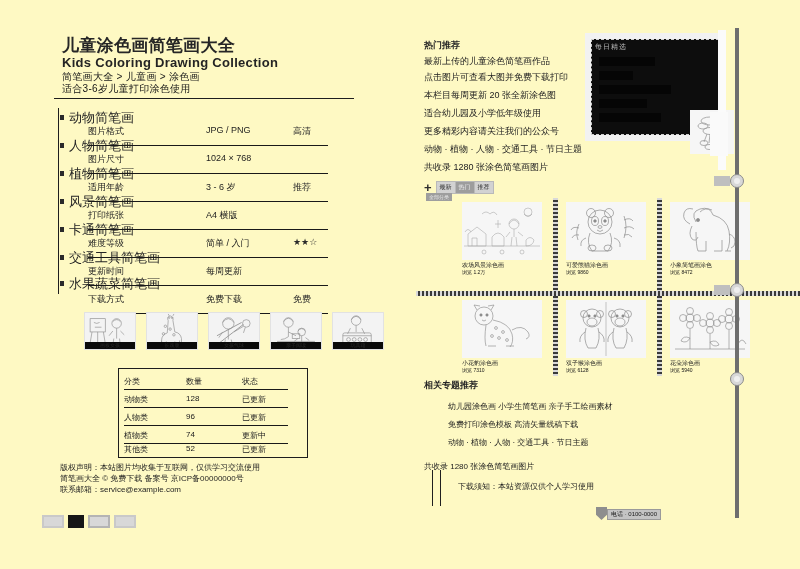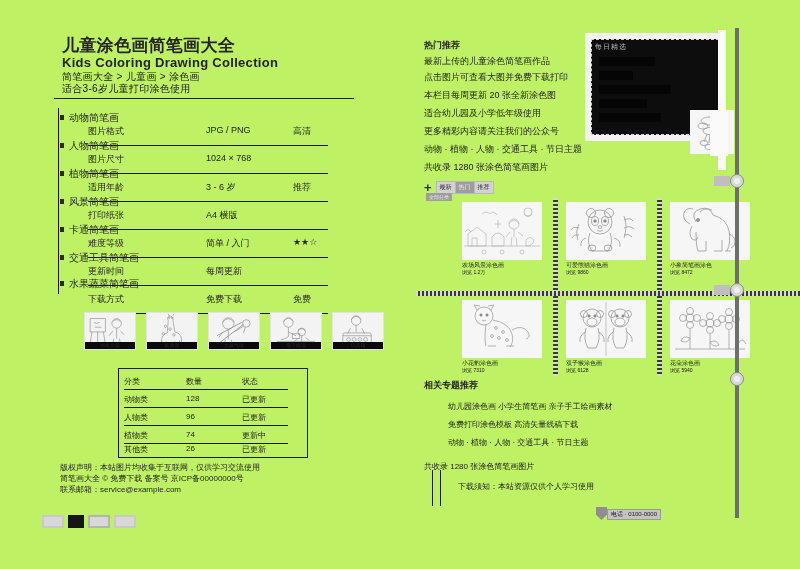--- a/index.html
+++ b/index.html
@@ -7,21 +7,21 @@
   html, body {
     margin: 0; padding: 0;
     background: #000;
     width: 800px; height: 569px;
     overflow: hidden;
     font-family: "Liberation Sans", sans-serif;
   }
   #page {
     position: relative;
     width: 800px; height: 569px;
-    background: #bef264;
+    background: #fef9c3;
     overflow: hidden;
   }
 
   
   .tline {
     position: absolute;
     color: #232323;
     font-size: 10px;
     line-height: 10px;
     white-space: nowrap;
@@ -40,21 +40,21 @@
   .vr-dark { position: absolute; background: #1e1e1e; width: 1px; }
 
   
   .navrow { position: absolute; left: 60px; height: 11px; }
   .navrow .bullet {
     position: absolute; left: 0; top: 3px; width: 4px; height: 5px;
     background: #2a2a2a;
   }
   .navrow .lbl {
     position: absolute; left: 9px; top: 0;
-    font-size: 10px; line-height: 11px; color: #242424; white-space: nowrap;
+    font-size: 13px; line-height: 11px; color: #242424; white-space: nowrap;
   }
 
   
   #spec-table { position: absolute; left: 88px; top: 118px; width: 228px; }
   #spec-table .srow { position: relative; height: 28px; }
   #spec-table .sk {
     position: absolute; left: 0; top: 7px; font-size: 9px; color: #242424; white-space: nowrap;
   }
   #spec-table .sv {
     position: absolute; left: 118px; top: 7px; font-size: 9px; color: #1d1d1d; white-space: nowrap;
@@ -421,21 +421,21 @@
 
       <div class="blr" style="top:58px;">
         <span class="blc" style="left:0;">植物类</span>
         <span class="blc" style="left:62px;">74</span>
         <span class="blc" style="left:118px;">更新中</span>
         <span class="blsep" style="top:17px;"></span>
       </div>
 
       <div class="blr" style="top:72px;">
         <span class="blc" style="left:0;">其他类</span>
-        <span class="blc" style="left:62px;">26</span>
+        <span class="blc" style="left:62px;">52</span>
         <span class="blc" style="left:118px;">已更新</span>
       </div>
     </div>
 
     <div id="footer-left">
       <div class="fl">版权声明：本站图片均收集于互联网，仅供学习交流使用</div>
       <div class="fl">简笔画大全 © 免费下载  备案号 京ICP备00000000号</div>
       <div class="fl">联系邮箱：service@example.com</div>
     </div>
 

